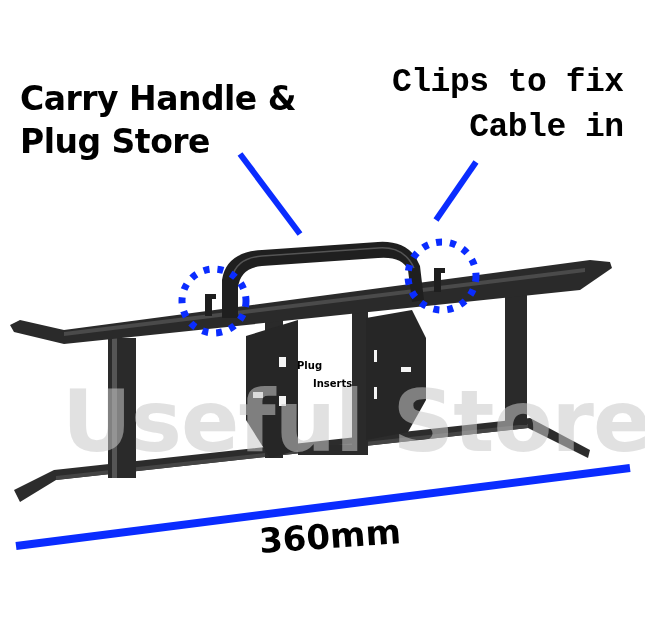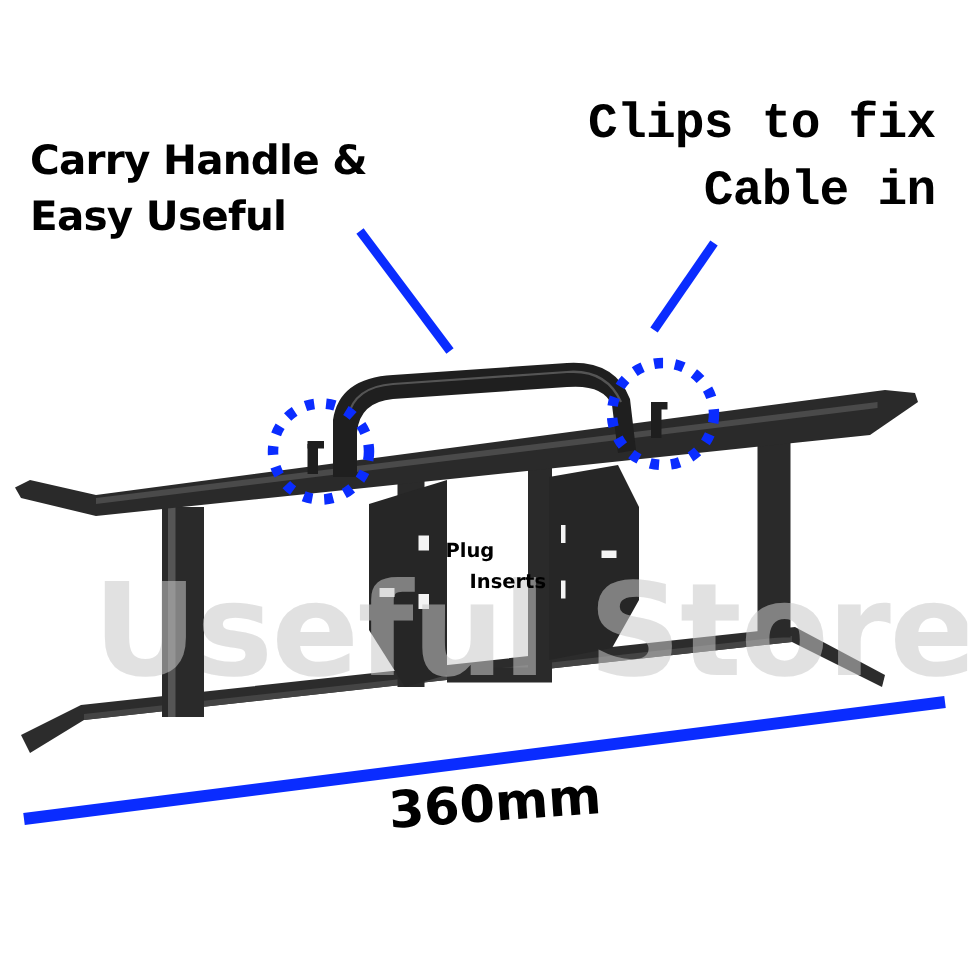--- a/index.html
+++ b/index.html
@@ -12,25 +12,25 @@
       font-family: "DejaVu Sans", "Liberation Sans", sans-serif;
     }
     .art { position: absolute; left: 0; top: 0; }
     .label {
       position: absolute;
       color: #000000;
       font-weight: bold;
       white-space: nowrap;
       line-height: 1;
     }
-    .label-carry { left: 20px; top: 94px; font-size: 27px; letter-spacing: -0.5px; }
+    .label-carry { left: 20px; top: 82px; font-size: 33px; letter-spacing: -0.5px; }
     .label-carry .line2 { display: block; margin-top: 10px; }
     .label-clips { left: 392px; top: 66px; font-size: 33px; letter-spacing: -0.5px; font-family: Liberation Mono, monospace; }
     .label-clips .line2 { display: block; margin-top: 12px; text-align: right; }
-    .label-plug { left: 297px; top: 361px; font-size: 13px; }
+    .label-plug { left: 297px; top: 361px; font-size: 10px; }
     .label-plug .line2 { display: block; margin-top: 8px; margin-left: 16px; }
     .label-dim {
       left: 258px; top: 524px; font-size: 34px;
       transform: rotate(-4deg);
       transform-origin: left top;
     }
     .watermark {
       position: absolute;
       left: 62px; top: 378px;
       font-size: 86px;
@@ -96,21 +96,21 @@
     <circle cx="214" cy="301" r="32" fill="none" stroke="#0a2cff" stroke-width="7" stroke-dasharray="6 8"></circle>
     <circle cx="442" cy="276" r="34" fill="none" stroke="#0a2cff" stroke-width="7" stroke-dasharray="6 8"></circle>
 
     <line x1="16" y1="546" x2="630" y2="468" stroke="#0a2cff" stroke-width="8"></line>
   </svg>
 
   <div class="watermark">Useful Store</div>
 
   <div class="label label-carry">
     <span>Carry Handle &amp;</span>
-    <span class="line2">Easy Useful</span>
+    <span class="line2">Plug Store</span>
   </div>
 
   <div class="label label-clips">
     <span>Clips to fix</span>
     <span class="line2">Cable in</span>
   </div>
 
   <div class="label label-plug">
     <span>Plug</span>
     <span class="line2">Inserts</span>

